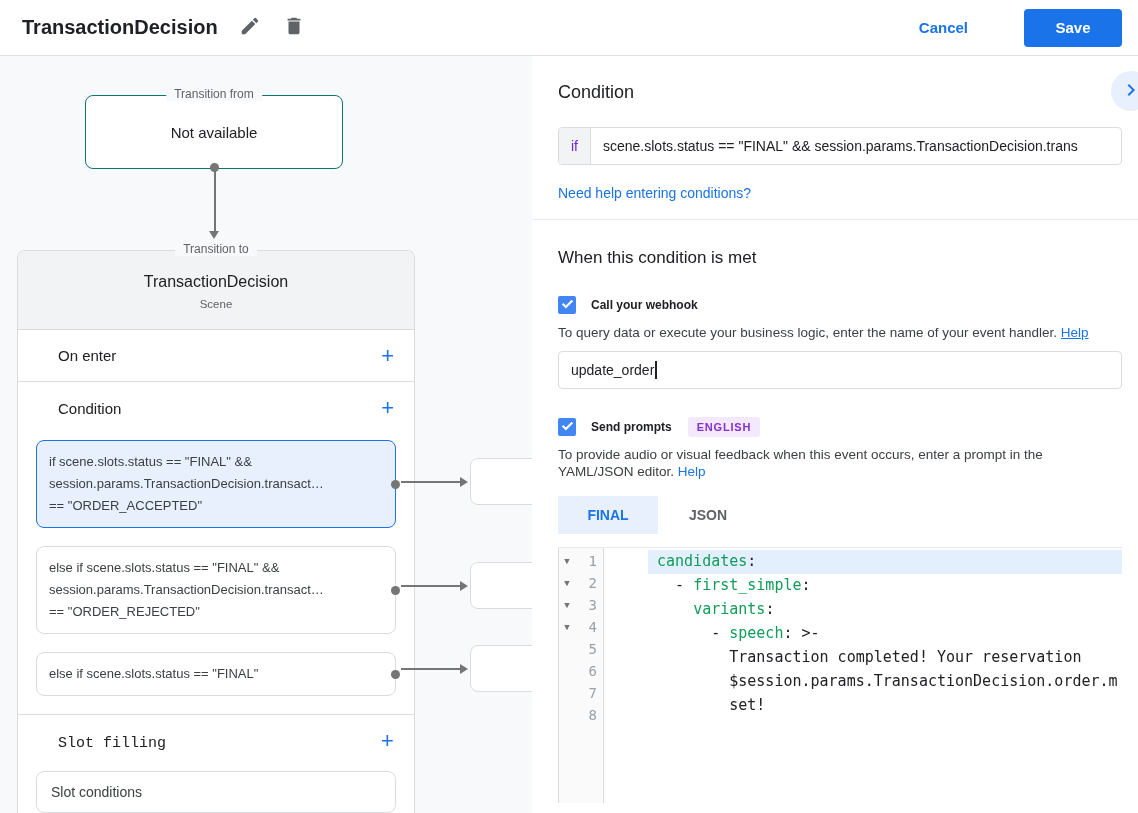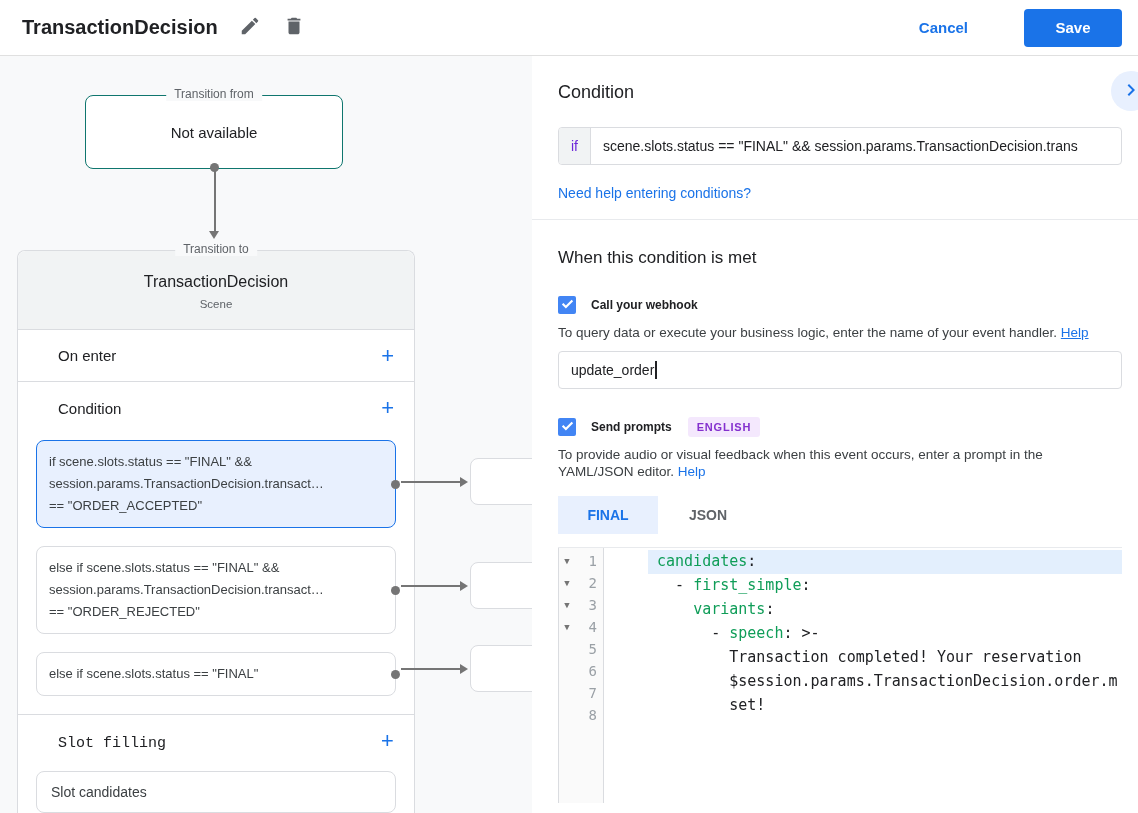--- a/index.html
+++ b/index.html
@@ -184,21 +184,21 @@
             <div class="cond-box">
               <div>else if scene.slots.status == "FINAL"</div>
             </div>
           </div>
       </div>
 
       <div class="card-row no-border" style="margin-top:2px;font-family:Liberation Mono, monospace;">
         <span class="row-label">Slot filling</span>
         <span class="plus">+</span>
       </div>
-      <div class="slot-box">Slot candidates</div>
+      <div class="slot-box">Slot conditions</div>
     </div>
 
     <div class="hconn">
       <div class="hline" style="left:401px; top:425px; width:60px;"></div>
       <div class="arr-right" style="left:460px; top:421px;"></div>
     </div>
     <div class="target-box" style="top:402px;"></div>
 
     <div class="hconn">
       <div class="hline" style="left:401px; top:529px; width:60px;"></div>

